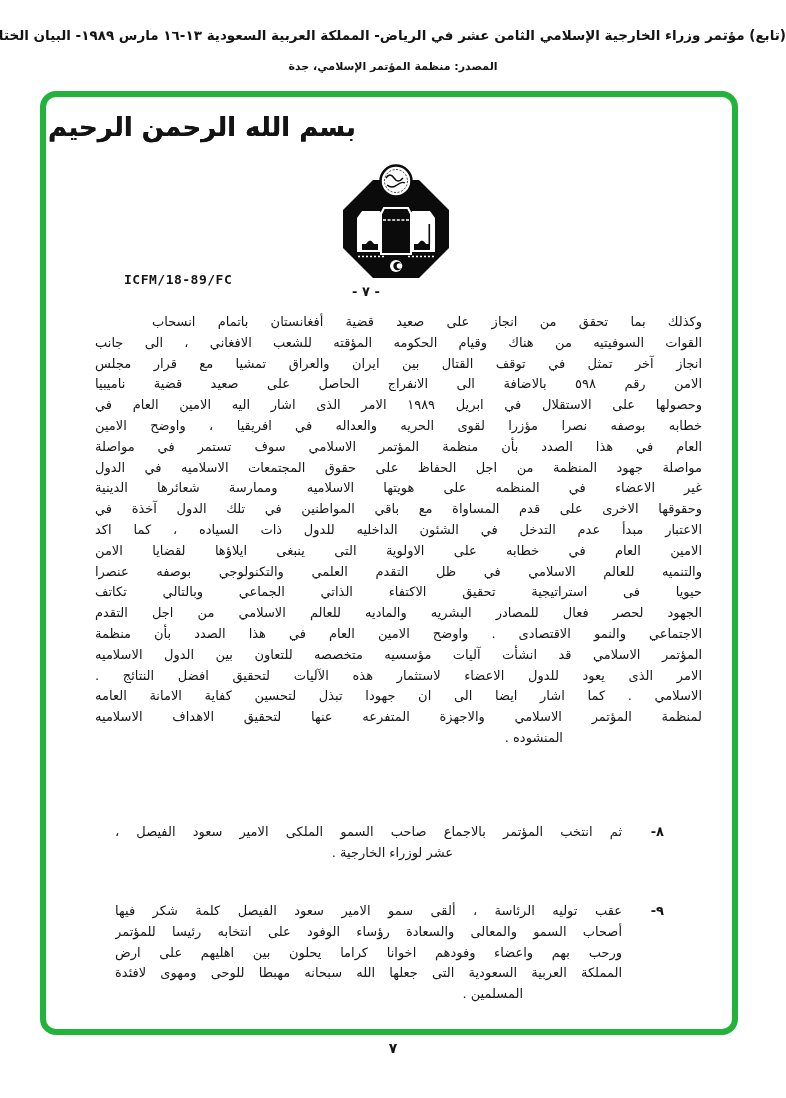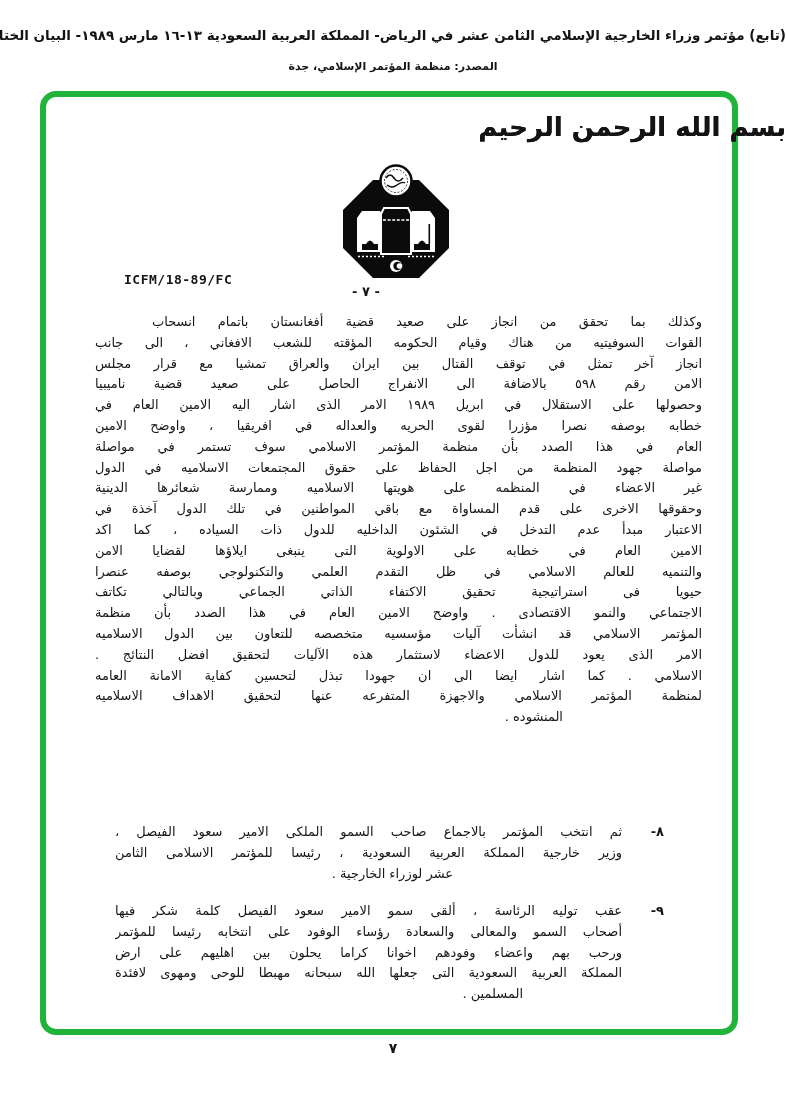--- a/index.html
+++ b/index.html
@@ -24,21 +24,21 @@
   .frame {
     position: absolute; left: 40px; top: 91px;
     width: 698px; height: 944px;
     box-sizing: border-box;
     border: 6px solid #22b33b;
     border-radius: 16px;
     background: transparent;
   }
   .bismillah {
     position: absolute; top: 112px; left: 0; right: 0;
-    text-align: right; direction: rtl;
+    text-align: left; direction: rtl;
     font-size: 26px; font-weight: 700;
     letter-spacing: -1px;
     text-shadow: 0 0 0.6px #000;
     padding-left: 48px;
   }
   .emblem { position: absolute; left: 339px; top: 164px; }
   .doc-ref {
     position: absolute; left: 104px; top: 272px;
     font-family: "DejaVu Sans Mono", monospace;
     font-size: 13px; font-weight: 600; letter-spacing: 0.5px; margin-left: 20px;
@@ -131,33 +131,33 @@
     <div class="tline">وحصولها على الاستقلال في ابريل ١٩٨٩ الامر الذى اشار اليه الامين العام في</div>
     <div class="tline">خطابه بوصفه نصرا مؤزرا لقوى الحريه والعداله في افريقيا ، واوضح الامين</div>
     <div class="tline">العام في هذا الصدد بأن منظمة المؤتمر الاسلامي سوف تستمر في مواصلة</div>
     <div class="tline">مواصلة جهود المنظمة من اجل الحفاظ على حقوق المجتمعات الاسلاميه في الدول</div>
     <div class="tline">غير الاعضاء في المنظمه على هويتها الاسلاميه وممارسة شعائرها الدينية</div>
     <div class="tline">وحقوقها الاخرى على قدم المساواة مع باقي المواطنين في تلك الدول آخذة في</div>
     <div class="tline">الاعتبار مبدأ عدم التدخل في الشئون الداخليه للدول ذات السياده ، كما اكد</div>
     <div class="tline">الامين العام في خطابه على الاولوية التى ينبغى ايلاؤها لقضايا الامن</div>
     <div class="tline">والتنميه للعالم الاسلامي في ظل التقدم العلمي والتكنولوجي بوصفه عنصرا</div>
     <div class="tline">حيويا فى استراتيجية تحقيق الاكتفاء الذاتي الجماعي وبالتالي تكاتف</div>
+    <div class="tline">الجهود لحصر فعال للمصادر البشريه والماديه للعالم الاسلامي من اجل التقدم</div>
     <div class="tline">الاجتماعي والنمو الاقتصادى . واوضح الامين العام في هذا الصدد بأن منظمة</div>
     <div class="tline">المؤتمر الاسلامي قد انشأت آليات مؤسسيه متخصصه للتعاون بين الدول الاسلاميه</div>
     <div class="tline">الامر الذى يعود للدول الاعضاء لاستثمار هذه الآليات لتحقيق افضل النتائج .</div>
     <div class="tline">الاسلامي . كما اشار ايضا الى ان جهودا تبذل لتحسين كفاية الامانة العامه</div>
     <div class="tline">لمنظمة المؤتمر الاسلامي والاجهزة المتفرعه عنها لتحقيق الاهداف الاسلاميه</div>
     <div class="tline">المنشوده .</div>
   </div>
 
 <div class="item item-8">
   <div class="item-number">٨-</div>
   <div class="item-text">
       <div class="tline">ثم انتخب المؤتمر بالاجماع صاحب السمو الملكى الامير سعود الفيصل ،</div>
-      <div class="tline">وزير خارجية المملكة العربية السعودية ، رئيسا للمؤتمر الاسلامى الثامن</div>
       <div class="tline">عشر لوزراء الخارجية .</div>
     </div>
 </div>
 
 <div class="item item-9">
   <div class="item-number">٩-</div>
   <div class="item-text">
       <div class="tline">عقب توليه الرئاسة ، ألقى سمو الامير سعود الفيصل كلمة شكر فيها</div>
       <div class="tline">أصحاب السمو والمعالى والسعادة رؤساء الوفود على انتخابه رئيسا للمؤتمر</div>
       <div class="tline">ورحب بهم واعضاء وفودهم اخوانا كراما يحلون بين اهليهم على ارض</div>

